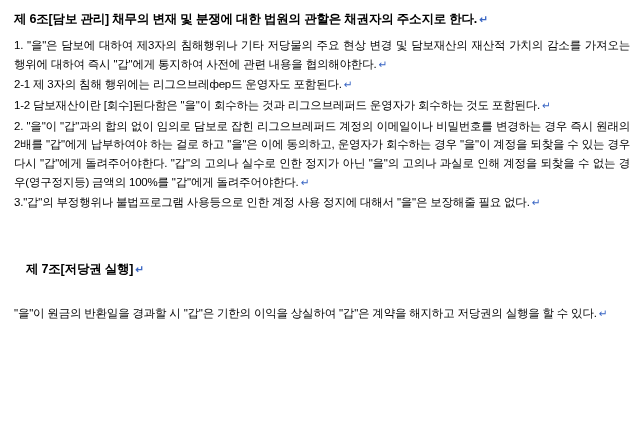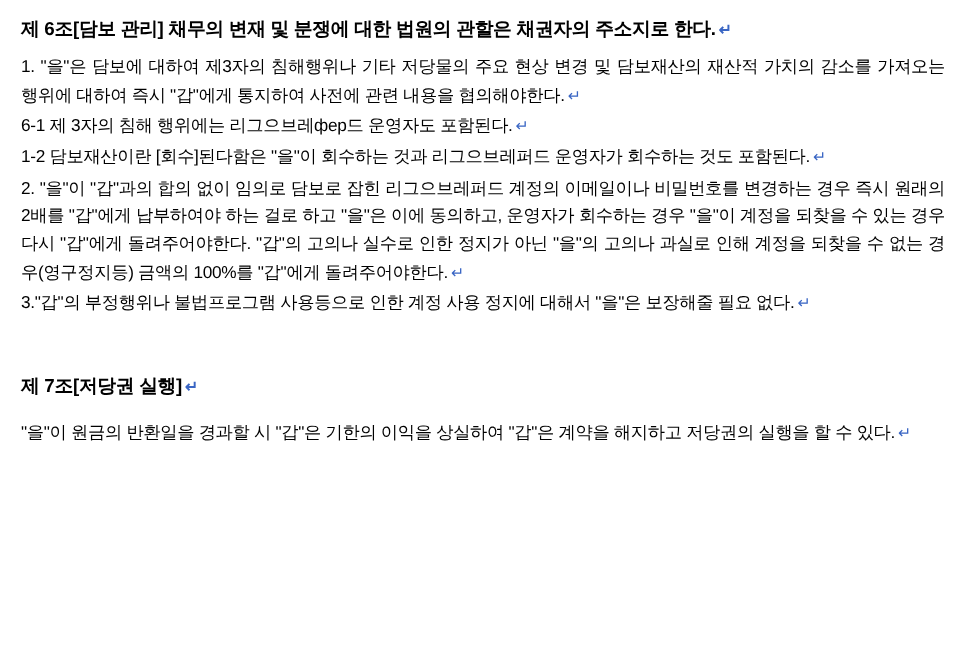--- a/index.html
+++ b/index.html
@@ -41,40 +41,40 @@
   .pilcrow {
     color: #3a66c4;
     font-size: 10.5px;
     padding-left: 2px;
     vertical-align: baseline;
   }
   .block-heading {
     font-size: 12.5px;
     font-weight: bold;
     line-height: 1.45;
-    margin: 0;
+    margin: 12px;
     letter-spacing: -0.2px;
   }
 </style>
 </head>
 <body>
 
 <div class="page">
 
   <div>
     <p class="heading">
       <span>제 6조[담보 관리] 채무의 변재 및 분쟁에 대한 법원의 관할은 채권자의 주소지로 한다.</span><span class="pilcrow">↵</span>
     </p>
 
     <p class="para">
       <span>1. "을"은 담보에 대하여 제3자의 침해행위나 기타 저당물의 주요 현상 변경 및 담보재산의 재산적 가치의 감소를 가져오는 행위에 대하여 즉시 "갑"에게 통지하여 사전에 관련 내용을 협의해야한다.</span><span class="pilcrow">↵</span>
     </p>
 
     <p class="para">
-      <span>6-1 제 3자의 침해 행위에는 리그으브레фер드 운영자도 포함된다.</span><span class="pilcrow">↵</span>
+      <span>2-1 제 3자의 침해 행위에는 리그으브레фер드 운영자도 포함된다.</span><span class="pilcrow">↵</span>
     </p>
 
     <p class="para">
       <span>1-2 담보재산이란 [회수]된다함은 "을"이 회수하는 것과 리그으브레퍼드 운영자가 회수하는 것도 포함된다.</span><span class="pilcrow">↵</span>
     </p>
 
     <p class="para">
       <span>2. "을"이 "갑"과의 합의 없이 임의로 담보로 잡힌 리그으브레퍼드 계정의 이메일이나 비밀번호를 변경하는 경우 즉시 원래의 2배를 "갑"에게 납부하여야 하는 걸로 하고 "을"은 이에 동의하고, 운영자가 회수하는 경우 "을"이 계정을 되찾을 수 있는 경우 다시 "갑"에게 돌려주어야한다. "갑"의 고의나 실수로 인한 정지가 아닌 "을"의 고의나 과실로 인해 계정을 되찾을 수 없는 경우(영구정지등) 금액의 100%를 "갑"에게 돌려주어야한다.</span><span class="pilcrow">↵</span>
     </p>
 

